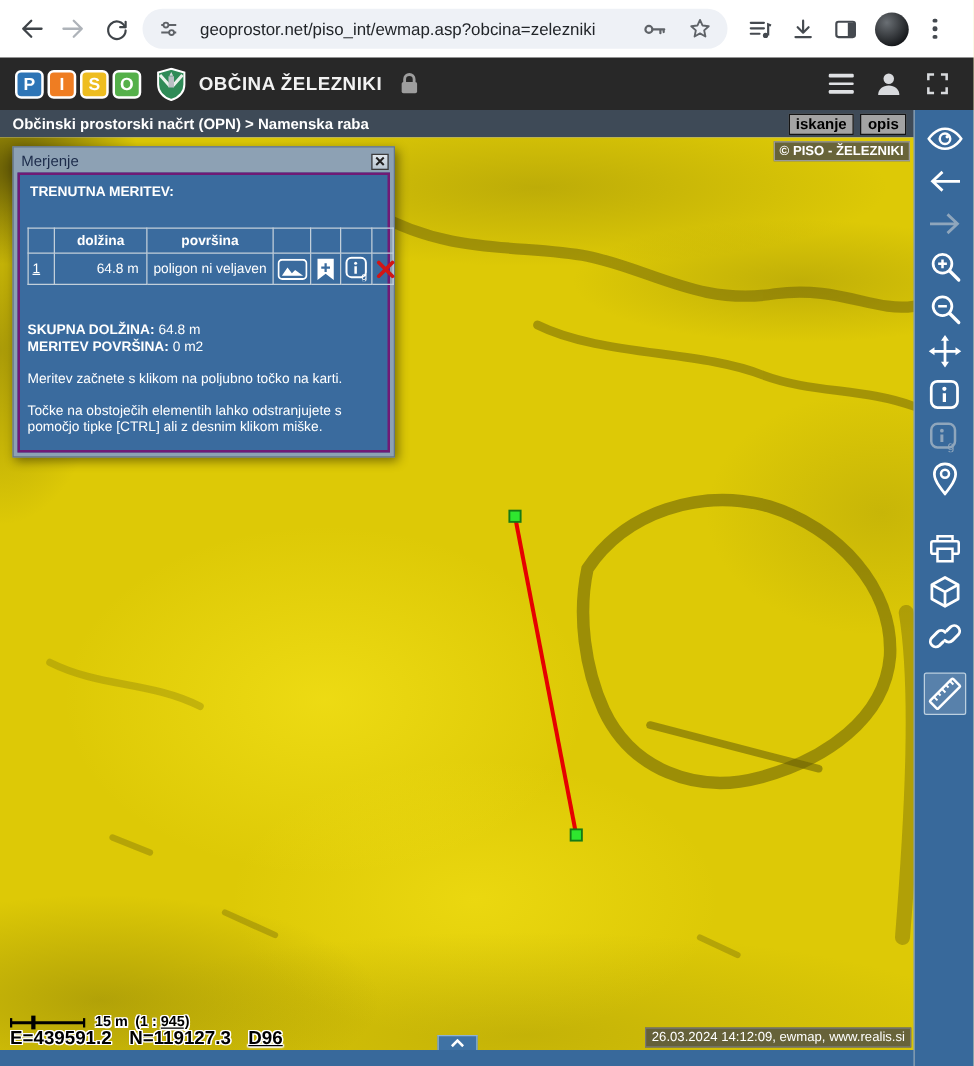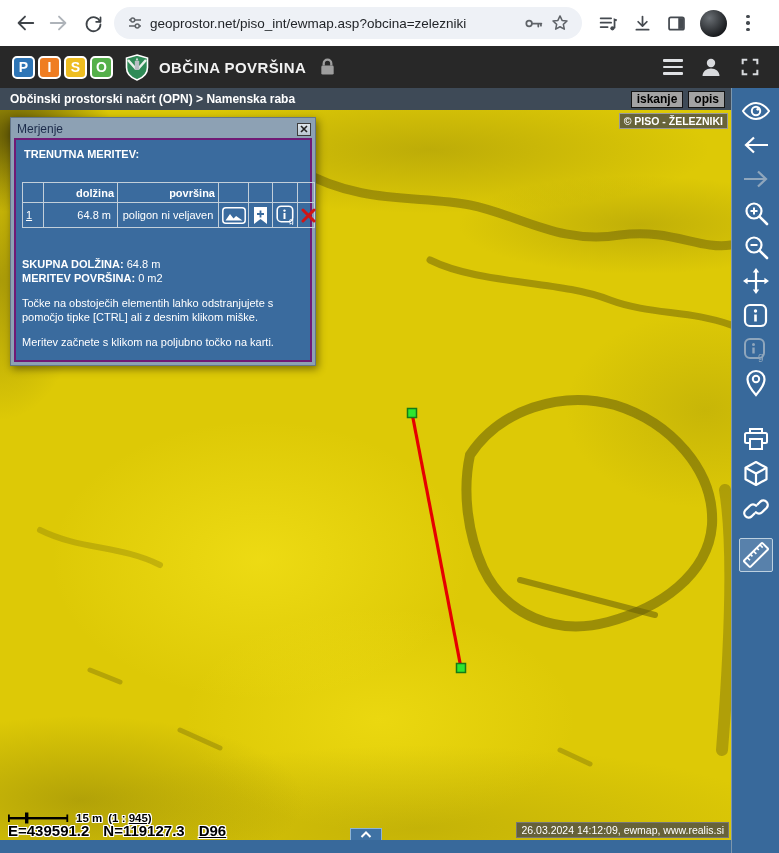--- a/index.html
+++ b/index.html
@@ -4,21 +4,21 @@
 <style>
   * { margin:0; padding:0; box-sizing:border-box; }
   html,body { width:779px; height:853px; }
   body { position:relative; font-family:"Liberation Sans", sans-serif; overflow:hidden; background:#fff; }
   svg { display:block; }
 
   
   .browser { position:absolute; top:0; left:0; width:779px; height:46px; background:#fff; display:flex; align-items:center; }
   .nav-ic { width:34px; height:34px; display:flex; align-items:center; justify-content:center; border-radius:50%; color:#3f4449; flex:0 0 auto; }
   .nav-ic.disabled { color:#aeb3b9; }
-  .url-pill { margin-left:4px; width:468px; height:32px; background:#eef1f6; border-radius:16px; display:flex; align-items:center; padding:0 12px; gap:6px; }
+  .url-pill { margin-left:4px; width:468px; height:32px; background:#eef1f6; border-radius:16px; display:flex; align-items:center; padding:0 12px; gap:16px; }
   .url-text { flex:1; font-size:13.5px; color:#222529; white-space:nowrap; overflow:hidden; }
   .ext-area { display:flex; align-items:center; gap:13px; margin-left:16px; color:#454a50; }
   .avatar { width:27px; height:27px; border-radius:50%; background:radial-gradient(circle at 35% 30%, #6a6f74, #17191c 75%); }
   .dots { display:flex; flex-direction:column; gap:3px; padding:0 6px; }
   .dots i { width:3.5px; height:3.5px; border-radius:50%; background:#454a50; }
 
   
   .appheader { position:absolute; top:46px; left:0; width:779px; height:42px; background:#282828; display:flex; align-items:center; padding:0 12px; }
   .piso-logo { display:flex; gap:3px; }
   .piso-box { width:23px; height:23px; border:2px solid #fff; border-radius:5px; color:#fff; font-weight:bold; font-size:14px; display:flex; align-items:center; justify-content:center; }
@@ -68,21 +68,21 @@
   .side-ic.selected { background:rgba(255,255,255,0.16); border:1px solid #bcd0e0; border-radius:2px; height:34px; }
 
   
   .dialog { position:absolute; left:10px; top:117px; width:306px; background:#8da1b4; border:1px solid #647689; padding:2px 3px 3px; box-shadow:2px 3px 8px rgba(0,0,0,0.45); }
   .dlg-title { height:18px; display:flex; align-items:center; color:#1c2b4a; font-size:12px; padding:0 1px 0 3px; }
   .dlg-close { margin-left:auto; width:14px; height:13px; background:linear-gradient(#dfe6ec,#b9c6d1); border:1px solid #3c3c3c; display:flex; align-items:center; justify-content:center; cursor:pointer; }
   .dlg-body { background:#3a6b9e; border:2px solid #701a75; color:#fff; font-size:11px; padding:7px 6px 10px; }
   .section-title { font-weight:bold; margin:1px 0 22px 2px; }
   table.meas { width:100%; border-collapse:collapse; table-layout:fixed; }
   table.meas th, table.meas td { border:1px solid #c2cfda; font-size:11px; color:#fff; padding:2px 3px; height:20px; }
-  table.meas th { font-weight:bold; text-align:right; }
+  table.meas th { font-weight:bold; text-align:center; }
   table.meas td { height:24px; }
   .td-num a { color:#fff; text-decoration:underline; cursor:pointer; }
   .td-len { text-align:right; padding-right:6px !important; }
   .td-area { text-align:center; }
   .td-ic { text-align:center; vertical-align:middle; }
   .td-ic svg { margin:0 auto; cursor:pointer; }
   .summary { margin-top:29px; line-height:14px; }
   .summary b { font-weight:bold; }
   .hint { margin-top:12px; line-height:13.5px; }
   .dlg-btns { margin-top:14px; display:flex; justify-content:space-between; }
@@ -166,21 +166,21 @@
     <div class="piso-box" style="background:#55b04a;">O</div>
   </div>
   <span class="crest">
     <svg width="24" height="27" viewBox="0 0 24 27">
         <path d="M12 1L22.5 4v9.5c0 6.5-5 10.5-10.5 12.5C6.5 24 1.5 20 1.5 13.5V4z" fill="#2f8b57" stroke="#fff" stroke-width="1.6"></path>
         <path d="M3 6l8 9M21 6l-8 9" stroke="#e8f2ea" stroke-width="2.5" fill="none"></path>
         <rect x="9.8" y="7" width="4.4" height="9" fill="#b9bfc4"></rect>
         <path d="M12 3.5l1.5 3h-3z" fill="#d7dbde"></path>
       </svg>
   </span>
-  <span class="muni-title">OBČINA POVRŠINA</span>
+  <span class="muni-title">OBČINA ŽELEZNIKI</span>
   <span class="hdr-lock">
     <svg width="19" height="20" viewBox="0 0 20 21">
         <path d="M6 9V6.7a4 4 0 0 1 8 0V9" fill="none" stroke="#9e9e9e" stroke-width="2.4"></path>
         <rect x="3.5" y="9" width="13" height="9.5" rx="1.5" fill="#9e9e9e"></rect>
       </svg>
   </span>
   <div class="hdr-right">
     <span class="hamburger">
         <i></i>
         <i></i>
@@ -405,16 +405,16 @@
                 <path d="M2 2l11 11M13 2L2 13" stroke="#d11515" stroke-width="3" stroke-linecap="round"></path>
               </svg>
           </td>
         </tr>
       </tbody>
     </table>
     <div class="summary">
       <div><b>SKUPNA DOLŽINA:</b> <span>64.8 m</span></div>
       <div><b>MERITEV POVRŠINA:</b> <span>0 m2</span></div>
     </div>
+    <div class="hint">Meritev začnete s klikom na poljubno točko na karti.</div>
     <div class="hint">Točke na obstoječih elementih lahko odstranjujete s pomočjo tipke [CTRL] ali z desnim klikom miške.</div>
-    <div class="hint">Meritev začnete s klikom na poljubno točko na karti.</div>
   </div>
 </div>
 
 </body></html>

